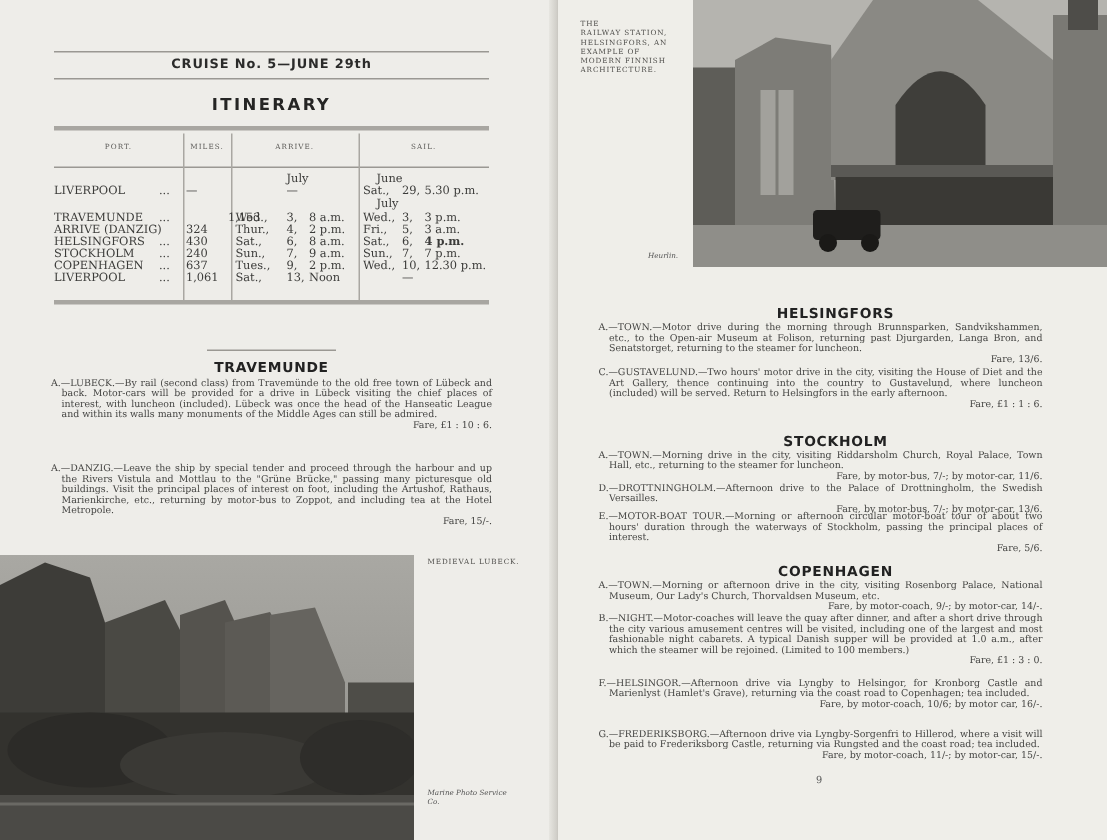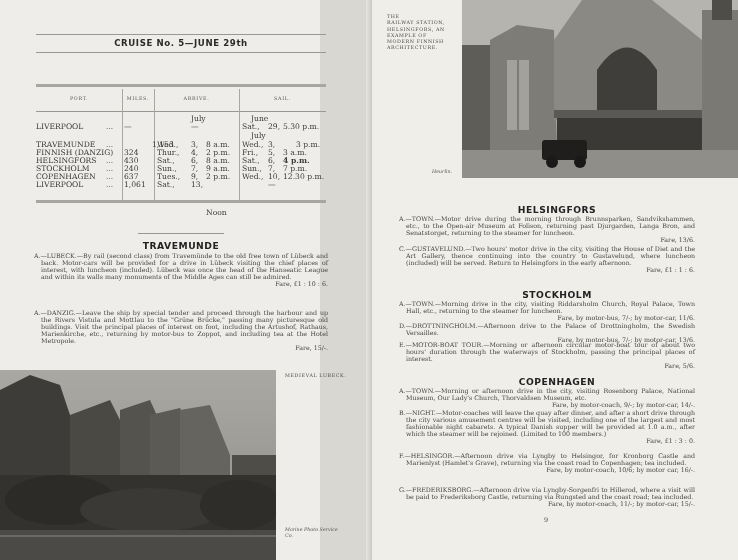--- a/index.html
+++ b/index.html
@@ -1,20 +1,20 @@
 <!DOCTYPE html>
 <html><head>
 <meta charset="utf-8">
 <style>
   * { box-sizing: border-box; margin: 0; padding: 0; }
   html, body { width: 738px; height: 560px; overflow: hidden; background: #d9d7d2; }
   body { font-family: "DejaVu Serif", "Liberation Serif", serif; color: #3a3a38; position: relative; }
 
   .spread { position: absolute; left: 0; top: 0; width: 738px; height: 560px; }
-  .page-left { position: absolute; left: 0; top: 0; width: 320px; height: 560px; background: #eeede9; }
+  .page-left { position: absolute; left: 0; top: 0; width: 372px; height: 560px; background: #eeede9; }
   .page-right { position: absolute; left: 372px; top: 0; width: 366px; height: 560px; background: #efeee9; }
   .gutter { position: absolute; left: 366px; top: 0; width: 12px; height: 560px;
     background: linear-gradient(to right, #e7e6e1, #cfcdc7 45%, #bdbbb5 55%, #e4e3de); }
 
   .sans { font-family: "DejaVu Sans", "Liberation Sans", sans-serif; }
 
   
   .rule { position: absolute; height: 1px; background: #9a9893; }
   .rule.thick { height: 3px; background: #a8a6a1; }
   .cruise-title { position: absolute; left: 36px; width: 290px; top: 38px; text-align: center;
@@ -45,20 +45,21 @@
 </style>
 </head>
 <body>
 
 <div class="spread">
 
   <div class="page-left">
     <div class="rule" style="left:36px;top:34px;width:290px;"></div>
     <div class="cruise-title sans">CRUISE No. 5—JUNE 29th</div>
     <div class="rule" style="left:36px;top:52px;width:290px;"></div>
+    <div class="itin-title sans">ITINERARY</div>
     <div class="rule thick" style="left:36px;top:84px;width:290px;"></div>
 
     <div class="itin">
       <div class="itin-head" style="left:0;width:86px;">PORT.</div>
       <div class="itin-head" style="left:86px;width:32px;">MILES.</div>
       <div class="itin-head" style="left:118px;width:85px;">ARRIVE.</div>
       <div class="itin-head" style="left:203px;width:87px;">SAIL.</div>
       <div class="rule" style="left:0;top:25px;width:290px;"></div>
       <div class="vline" style="left:86px;top:3px;height:112px;"></div>
       <div class="vline" style="left:118px;top:3px;height:112px;"></div>
@@ -86,24 +87,24 @@
           </div>
           <div class="itin-row" style="top: 55px;">
             <span style="left: 0px;">TRAVEMUNDE</span>
             <span style="left: 70px;">...</span>
             <span style="left: 88px; margin-left: 28px;">1,153</span>
             <span style="left: 121px;">Wed.,</span>
             <span style="left: 155px;">3,</span>
             <span style="left: 170px;">8 a.m.</span>
             <span style="left: 206px;">Wed.,</span>
             <span style="left: 232px;">3,</span>
-            <span style="left: 260px;">3 p.m.</span>
+            <span style="left: 247px;">3 p.m.</span>
           </div>
           <div class="itin-row" style="top: 63px;">
-            <span style="left: 0px;">FINNISH (DANZIG)</span>
+            <span style="left: 0px;">ARRIVE (DANZIG)</span>
             <span style="left: 70px;"></span>
             <span style="left: 88px;">324</span>
             <span style="left: 121px;">Thur.,</span>
             <span style="left: 155px;">4,</span>
             <span style="left: 170px;">2 p.m.</span>
             <span style="left: 206px;">Fri.,</span>
             <span style="left: 232px;">5,</span>
             <span style="left: 247px;">3 a.m.</span>
           </div>
           <div class="itin-row" style="top: 71px;">
@@ -138,21 +139,21 @@
             <span style="left: 206px;">Wed.,</span>
             <span style="left: 232px;">10,</span>
             <span style="left: 247px;">12.30 p.m.</span>
           </div>
           <div class="itin-row" style="top: 95px;">
             <span style="left: 0px;">LIVERPOOL</span>
             <span style="left: 70px;">...</span>
             <span style="left: 88px;">1,061</span>
             <span style="left: 121px;">Sat.,</span>
             <span style="left: 155px;">13,</span>
-            <span style="left: 170px; margin-top: 28px;">Noon</span>
+            <span style="left: 170px;">Noon</span>
             <span style="left: 206px;"></span>
             <span style="left: 232px;">—</span>
             <span style="left: 247px;"></span>
           </div>
         </div>
     </div>
     <div class="rule thick" style="left:36px;top:200px;width:290px;"></div>
 
     <div class="rule" style="left:138px;top:233px;width:86px;"></div>
 

